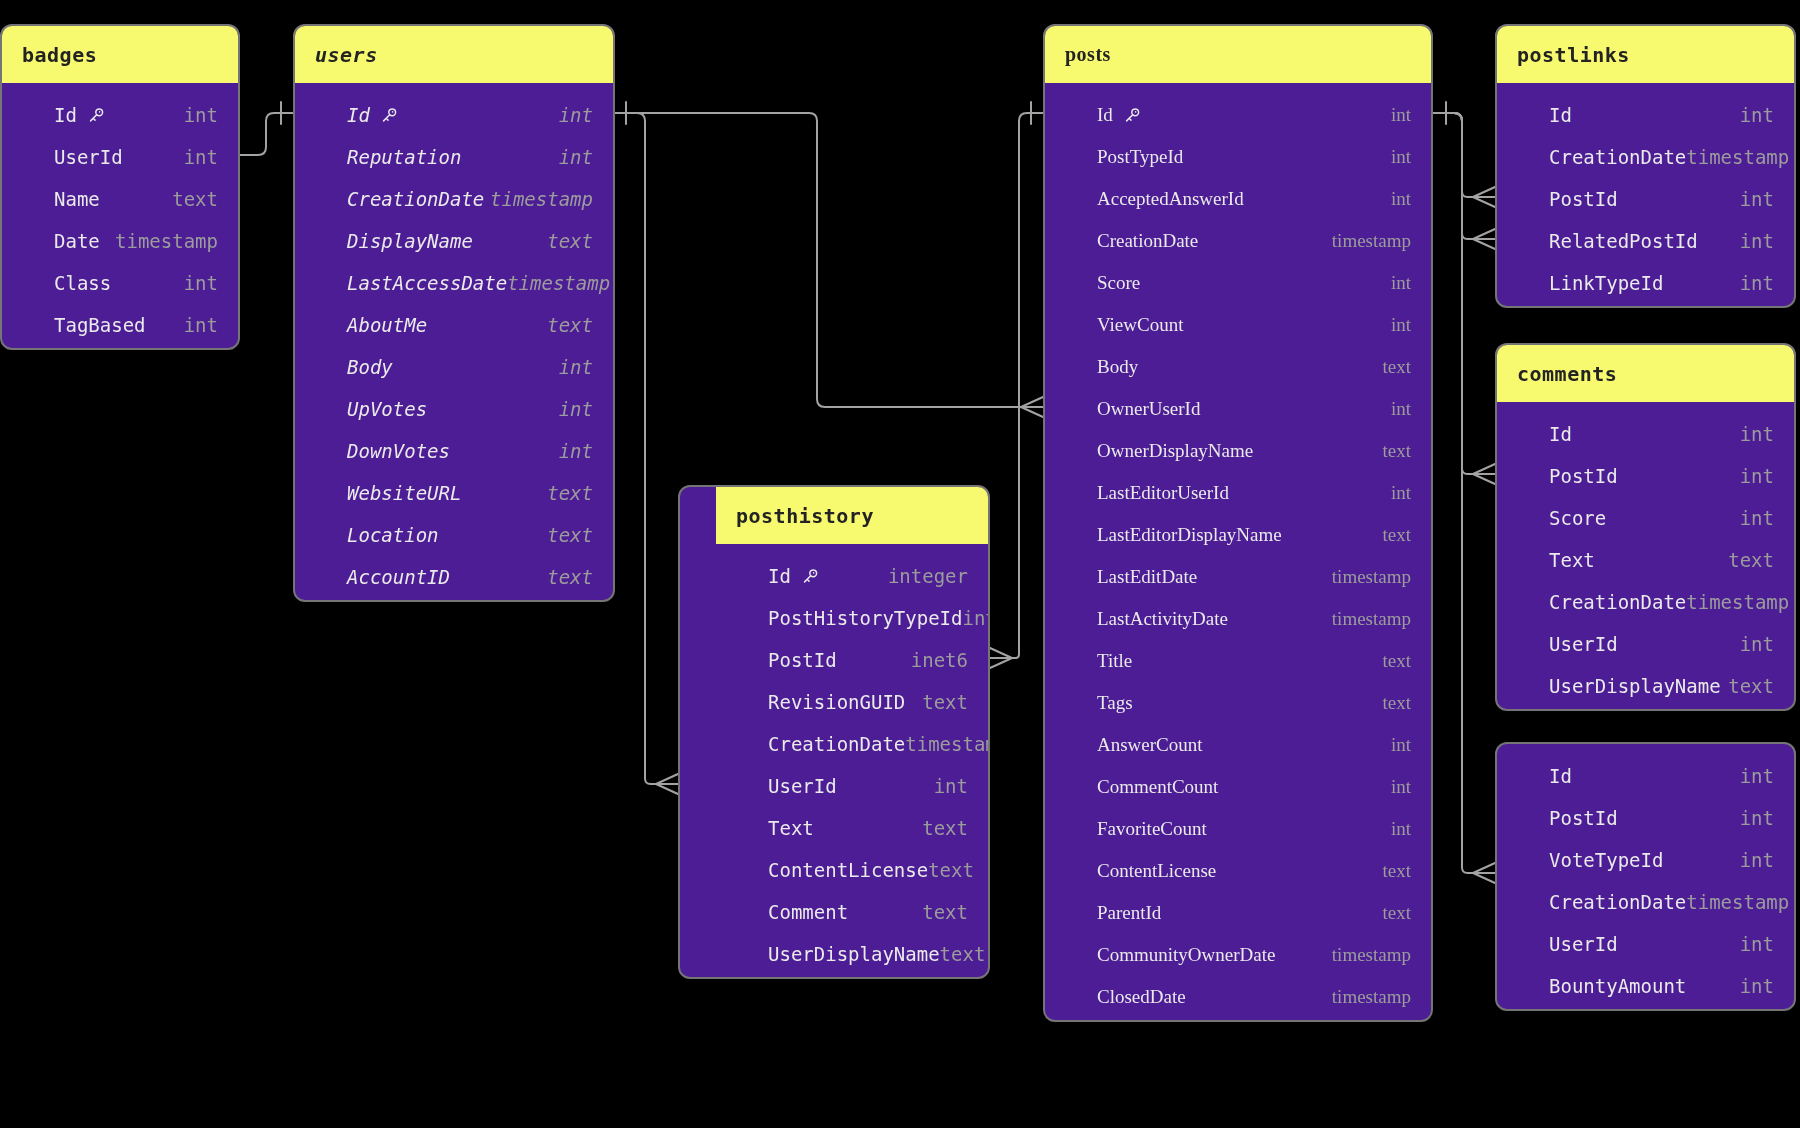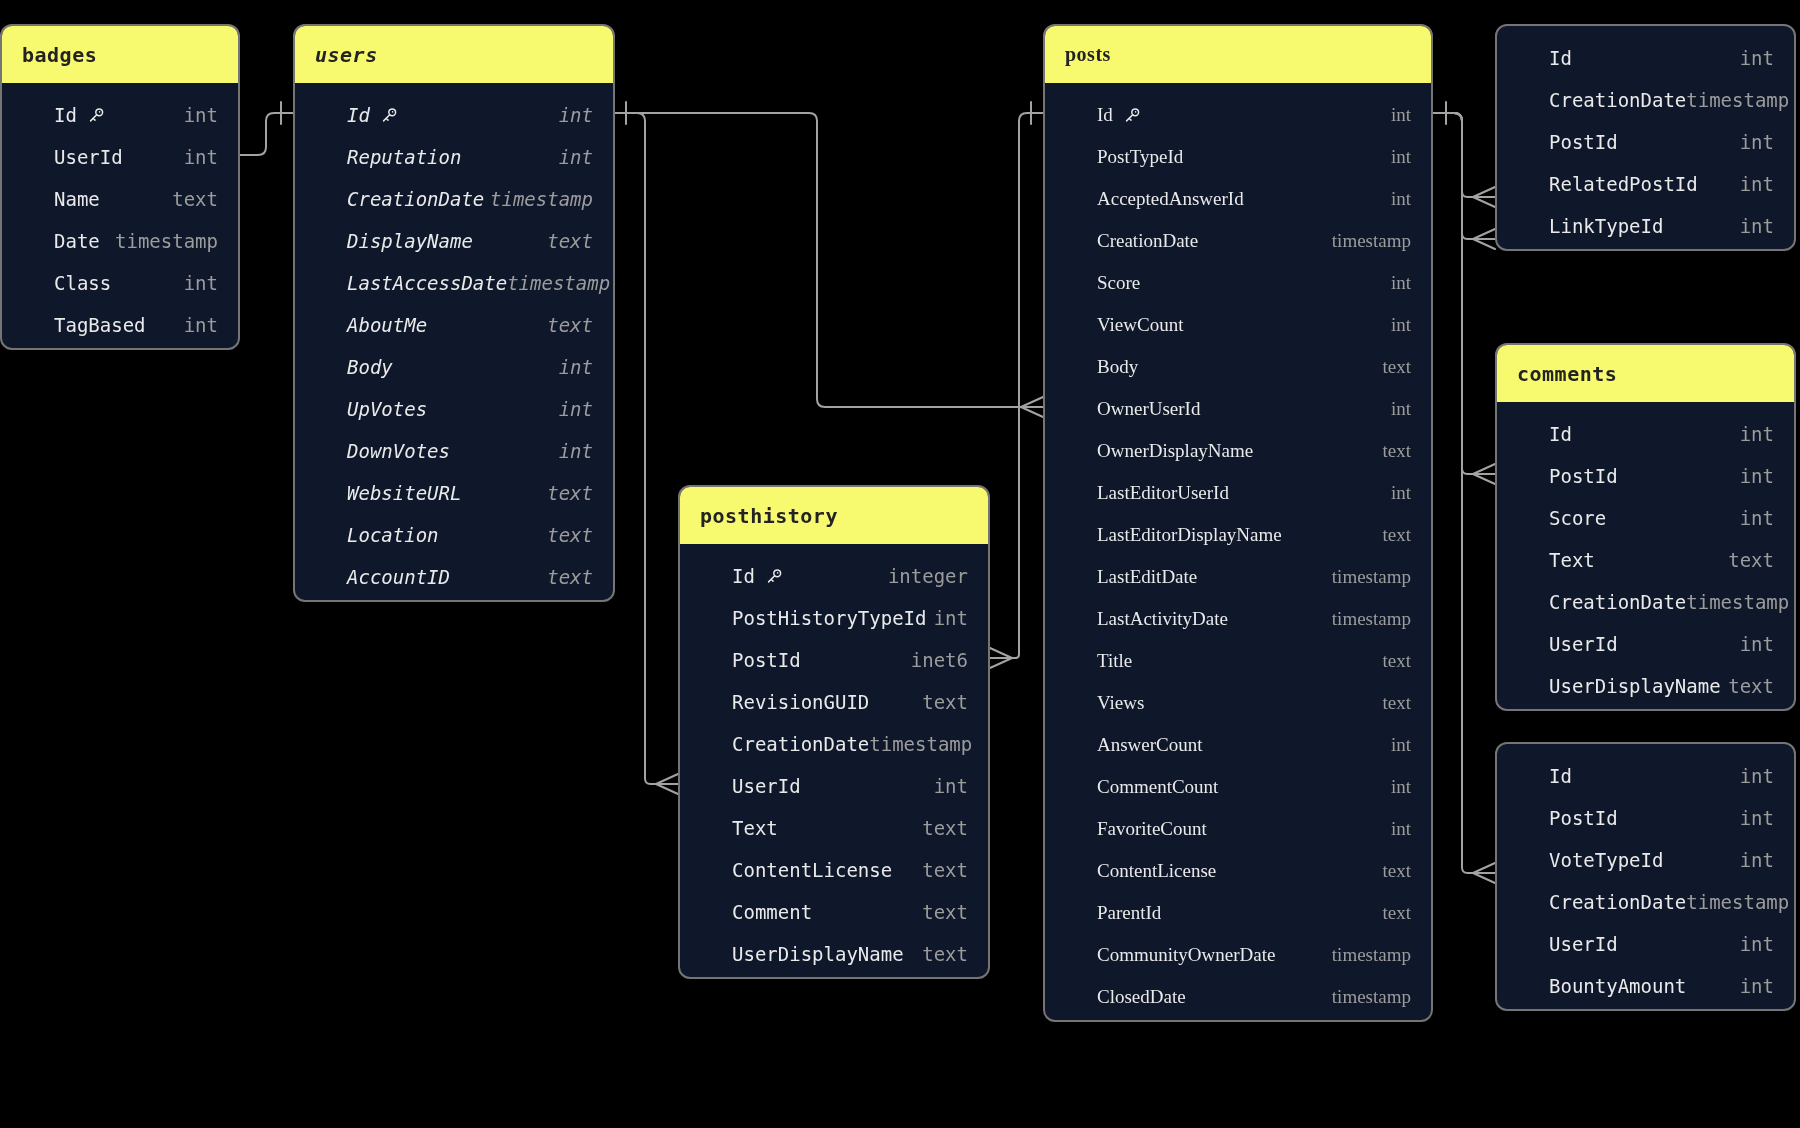--- a/index.html
+++ b/index.html
@@ -3,21 +3,21 @@
 <meta charset="utf-8">
 <style>
   html,body{margin:0;padding:0;}
   body{
     width:1800px;height:1128px;background:#000000;overflow:hidden;position:relative;
     font-family:"DejaVu Sans Mono","Liberation Mono",monospace;
   }
   #canvas{position:absolute;inset:0;width:1800px;height:1128px;}
   #wires{position:absolute;left:0;top:0;z-index:1;}
   .table{
-    position:absolute;z-index:2;background:#0f172a;
+    position:absolute;z-index:2;background:#4c1d95;
     border:2px solid #757575;border-radius:12px;
     box-sizing:border-box;overflow:hidden;
   }
   .thead{
     height:57px;background:#f7f96e;display:flex;align-items:center;
     padding:0 20px;box-sizing:border-box;
   }
   .thead .ttl{
     font-size:20px;font-weight:bold;color:#232323;letter-spacing:0.5px;
   }
@@ -194,21 +194,21 @@
           <span class="ftype">text</span>
         </div>
         <div class="frow">
           <span class="fname">
             <span>AccountID</span>
           </span>
           <span class="ftype">text</span>
         </div>
       </div>
     </div>
-    <div class="table" style="left: 678px; top: 485px; width: 312px;">
+    <div class="table" style="left: 678px; top: 485px; width: 312px; padding-left: 36px;">
       <div class="thead">
         <span class="ttl">posthistory</span>
       </div>
       <div class="tbody">
         <div class="frow">
           <span class="fname">
             <span>Id</span>
             <svg class="keyicon" width="19" height="17" viewBox="0 0 19 17">
               <circle cx="13.2" cy="5.3" r="3.4" fill="none" stroke="#e9e9e9" stroke-width="1.5"></circle>
               <circle cx="13.6" cy="4.9" r="0.8" fill="#e9e9e9"></circle>
@@ -362,21 +362,21 @@
           <span class="ftype">timestamp</span>
         </div>
         <div class="frow">
           <span class="fname">
             <span>Title</span>
           </span>
           <span class="ftype">text</span>
         </div>
         <div class="frow">
           <span class="fname">
-            <span>Views</span>
+            <span>Tags</span>
           </span>
           <span class="ftype">text</span>
         </div>
         <div class="frow">
           <span class="fname">
             <span>AnswerCount</span>
           </span>
           <span class="ftype">int</span>
         </div>
         <div class="frow">
@@ -411,20 +411,23 @@
         </div>
         <div class="frow">
           <span class="fname">
             <span>ClosedDate</span>
           </span>
           <span class="ftype">timestamp</span>
         </div>
       </div>
     </div>
     <div class="table" style="left: 1495px; top: 24px; width: 301px;">
+      <div class="thead">
+        <span class="ttl">postlinks</span>
+      </div>
       <div class="tbody">
         <div class="frow">
           <span class="fname">
             <span>Id</span>
           </span>
           <span class="ftype">int</span>
         </div>
         <div class="frow">
           <span class="fname">
             <span>CreationDate</span>

